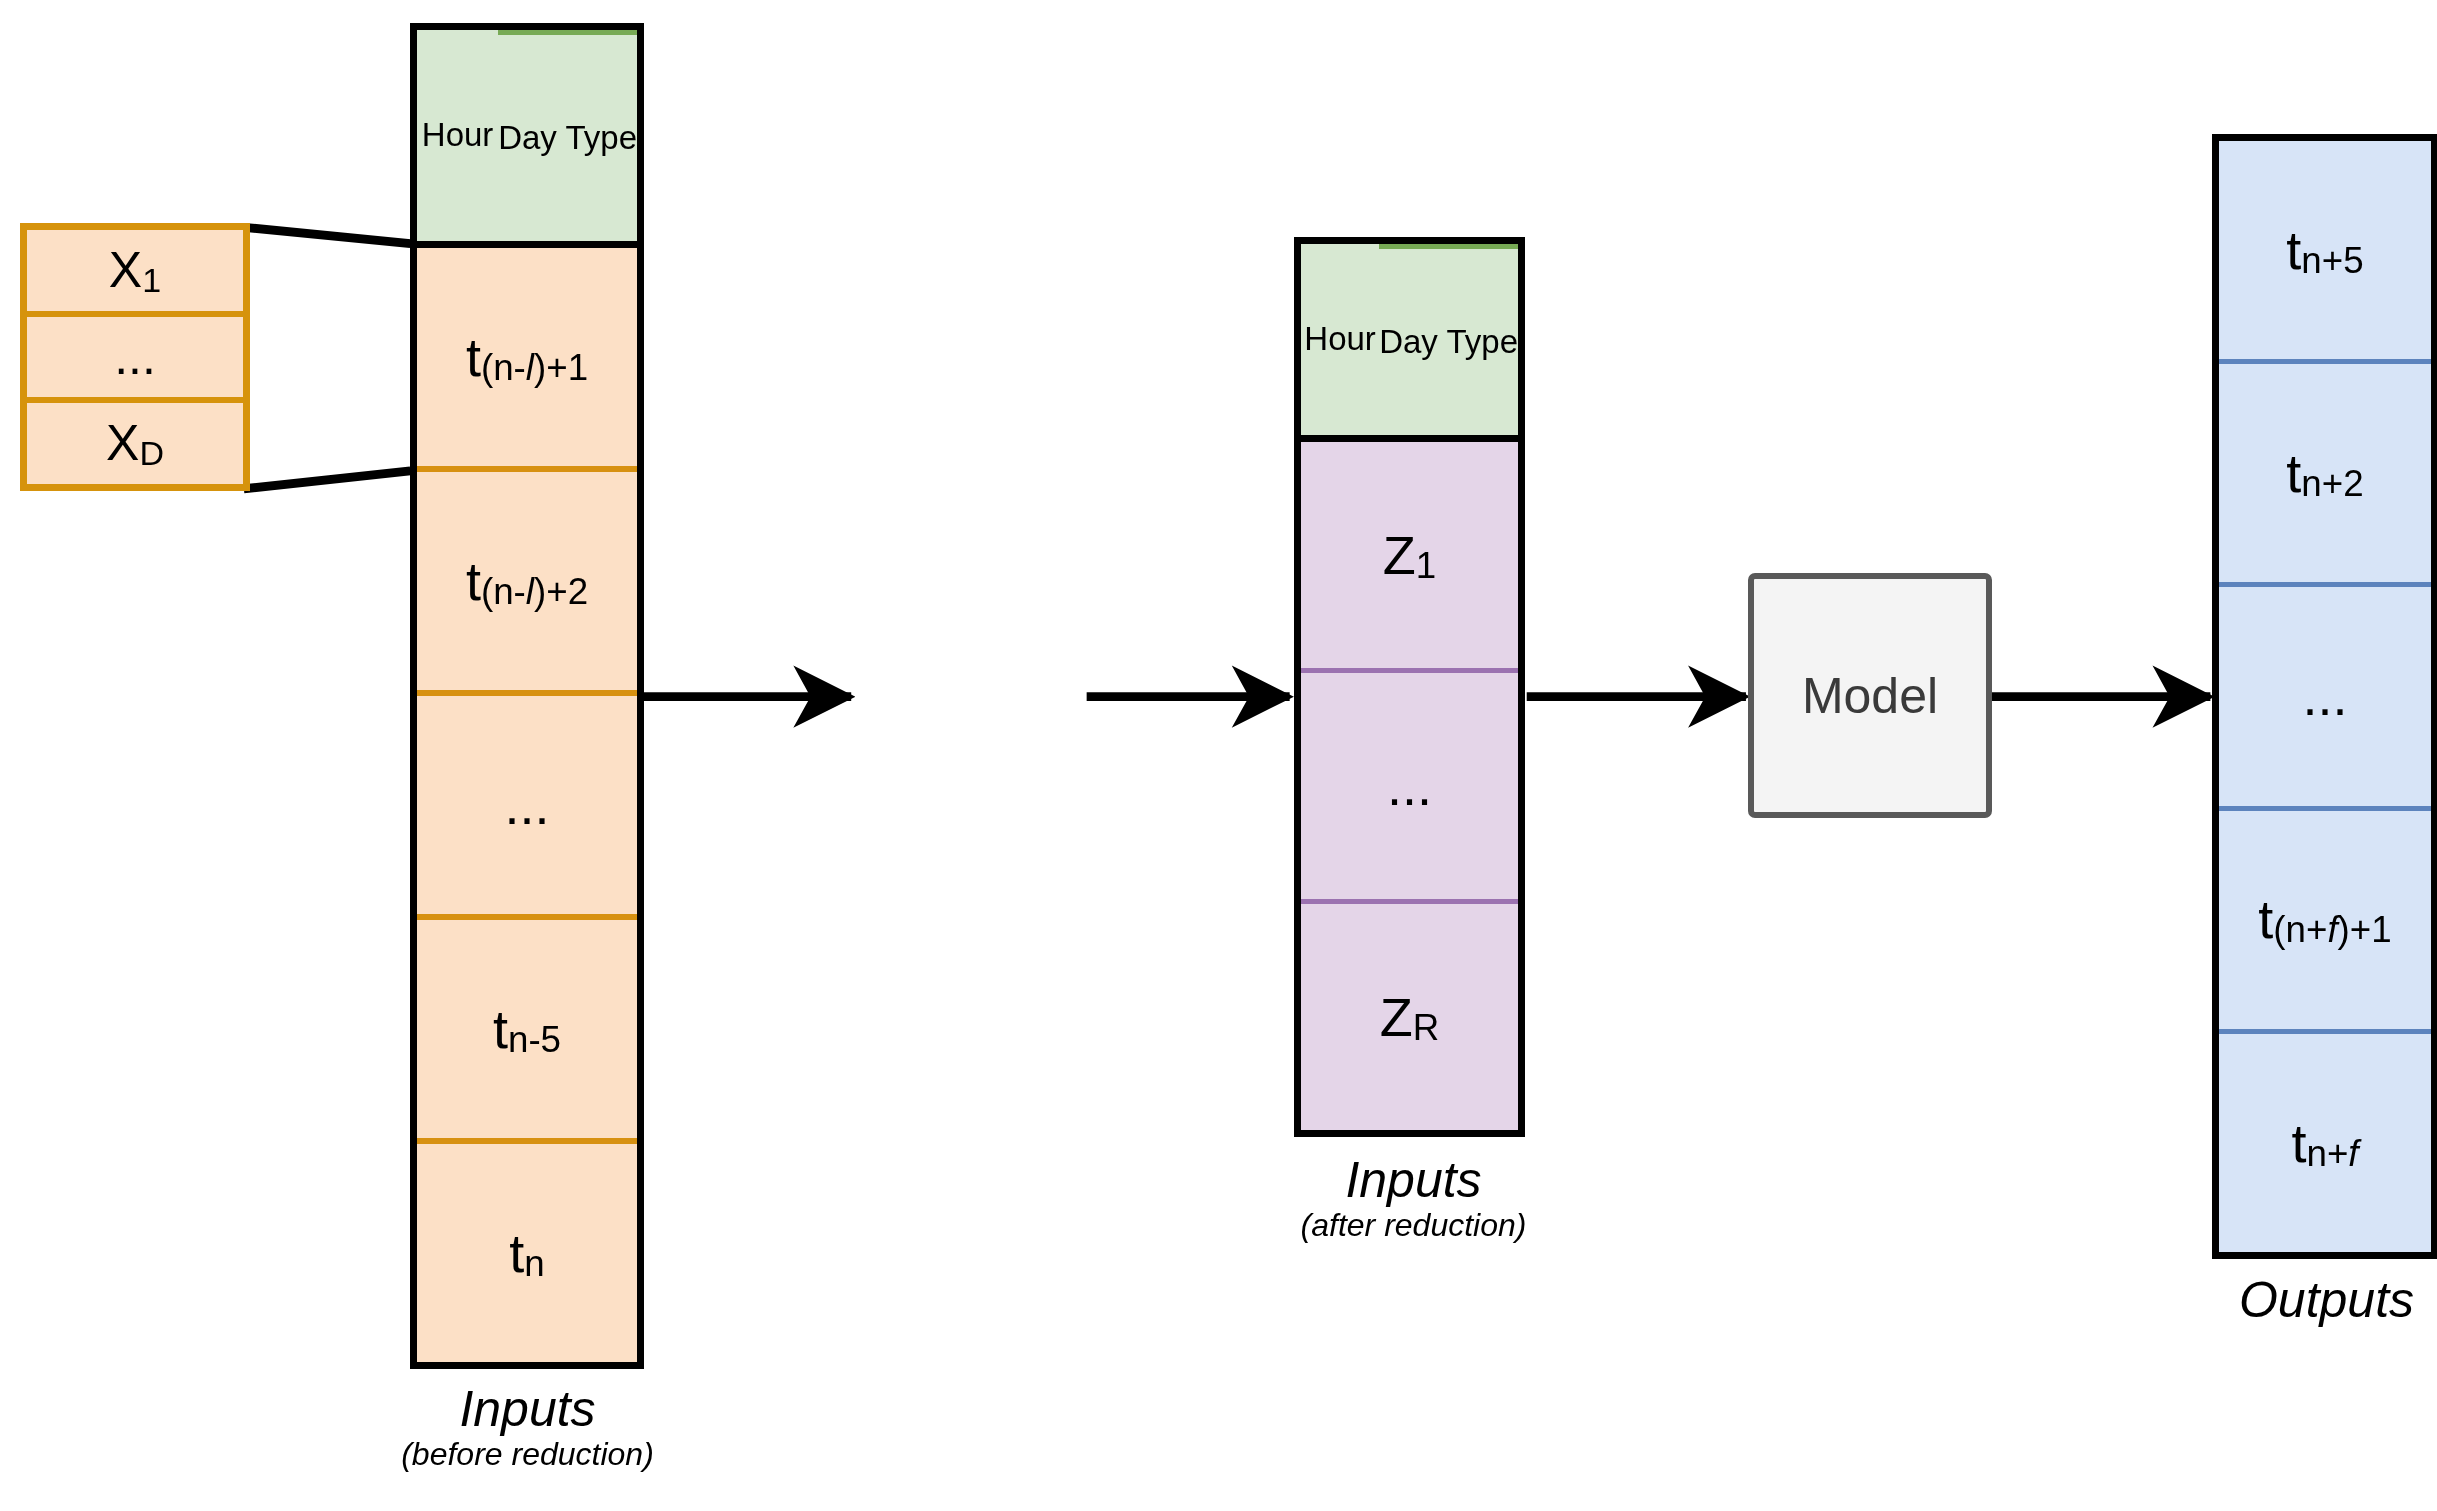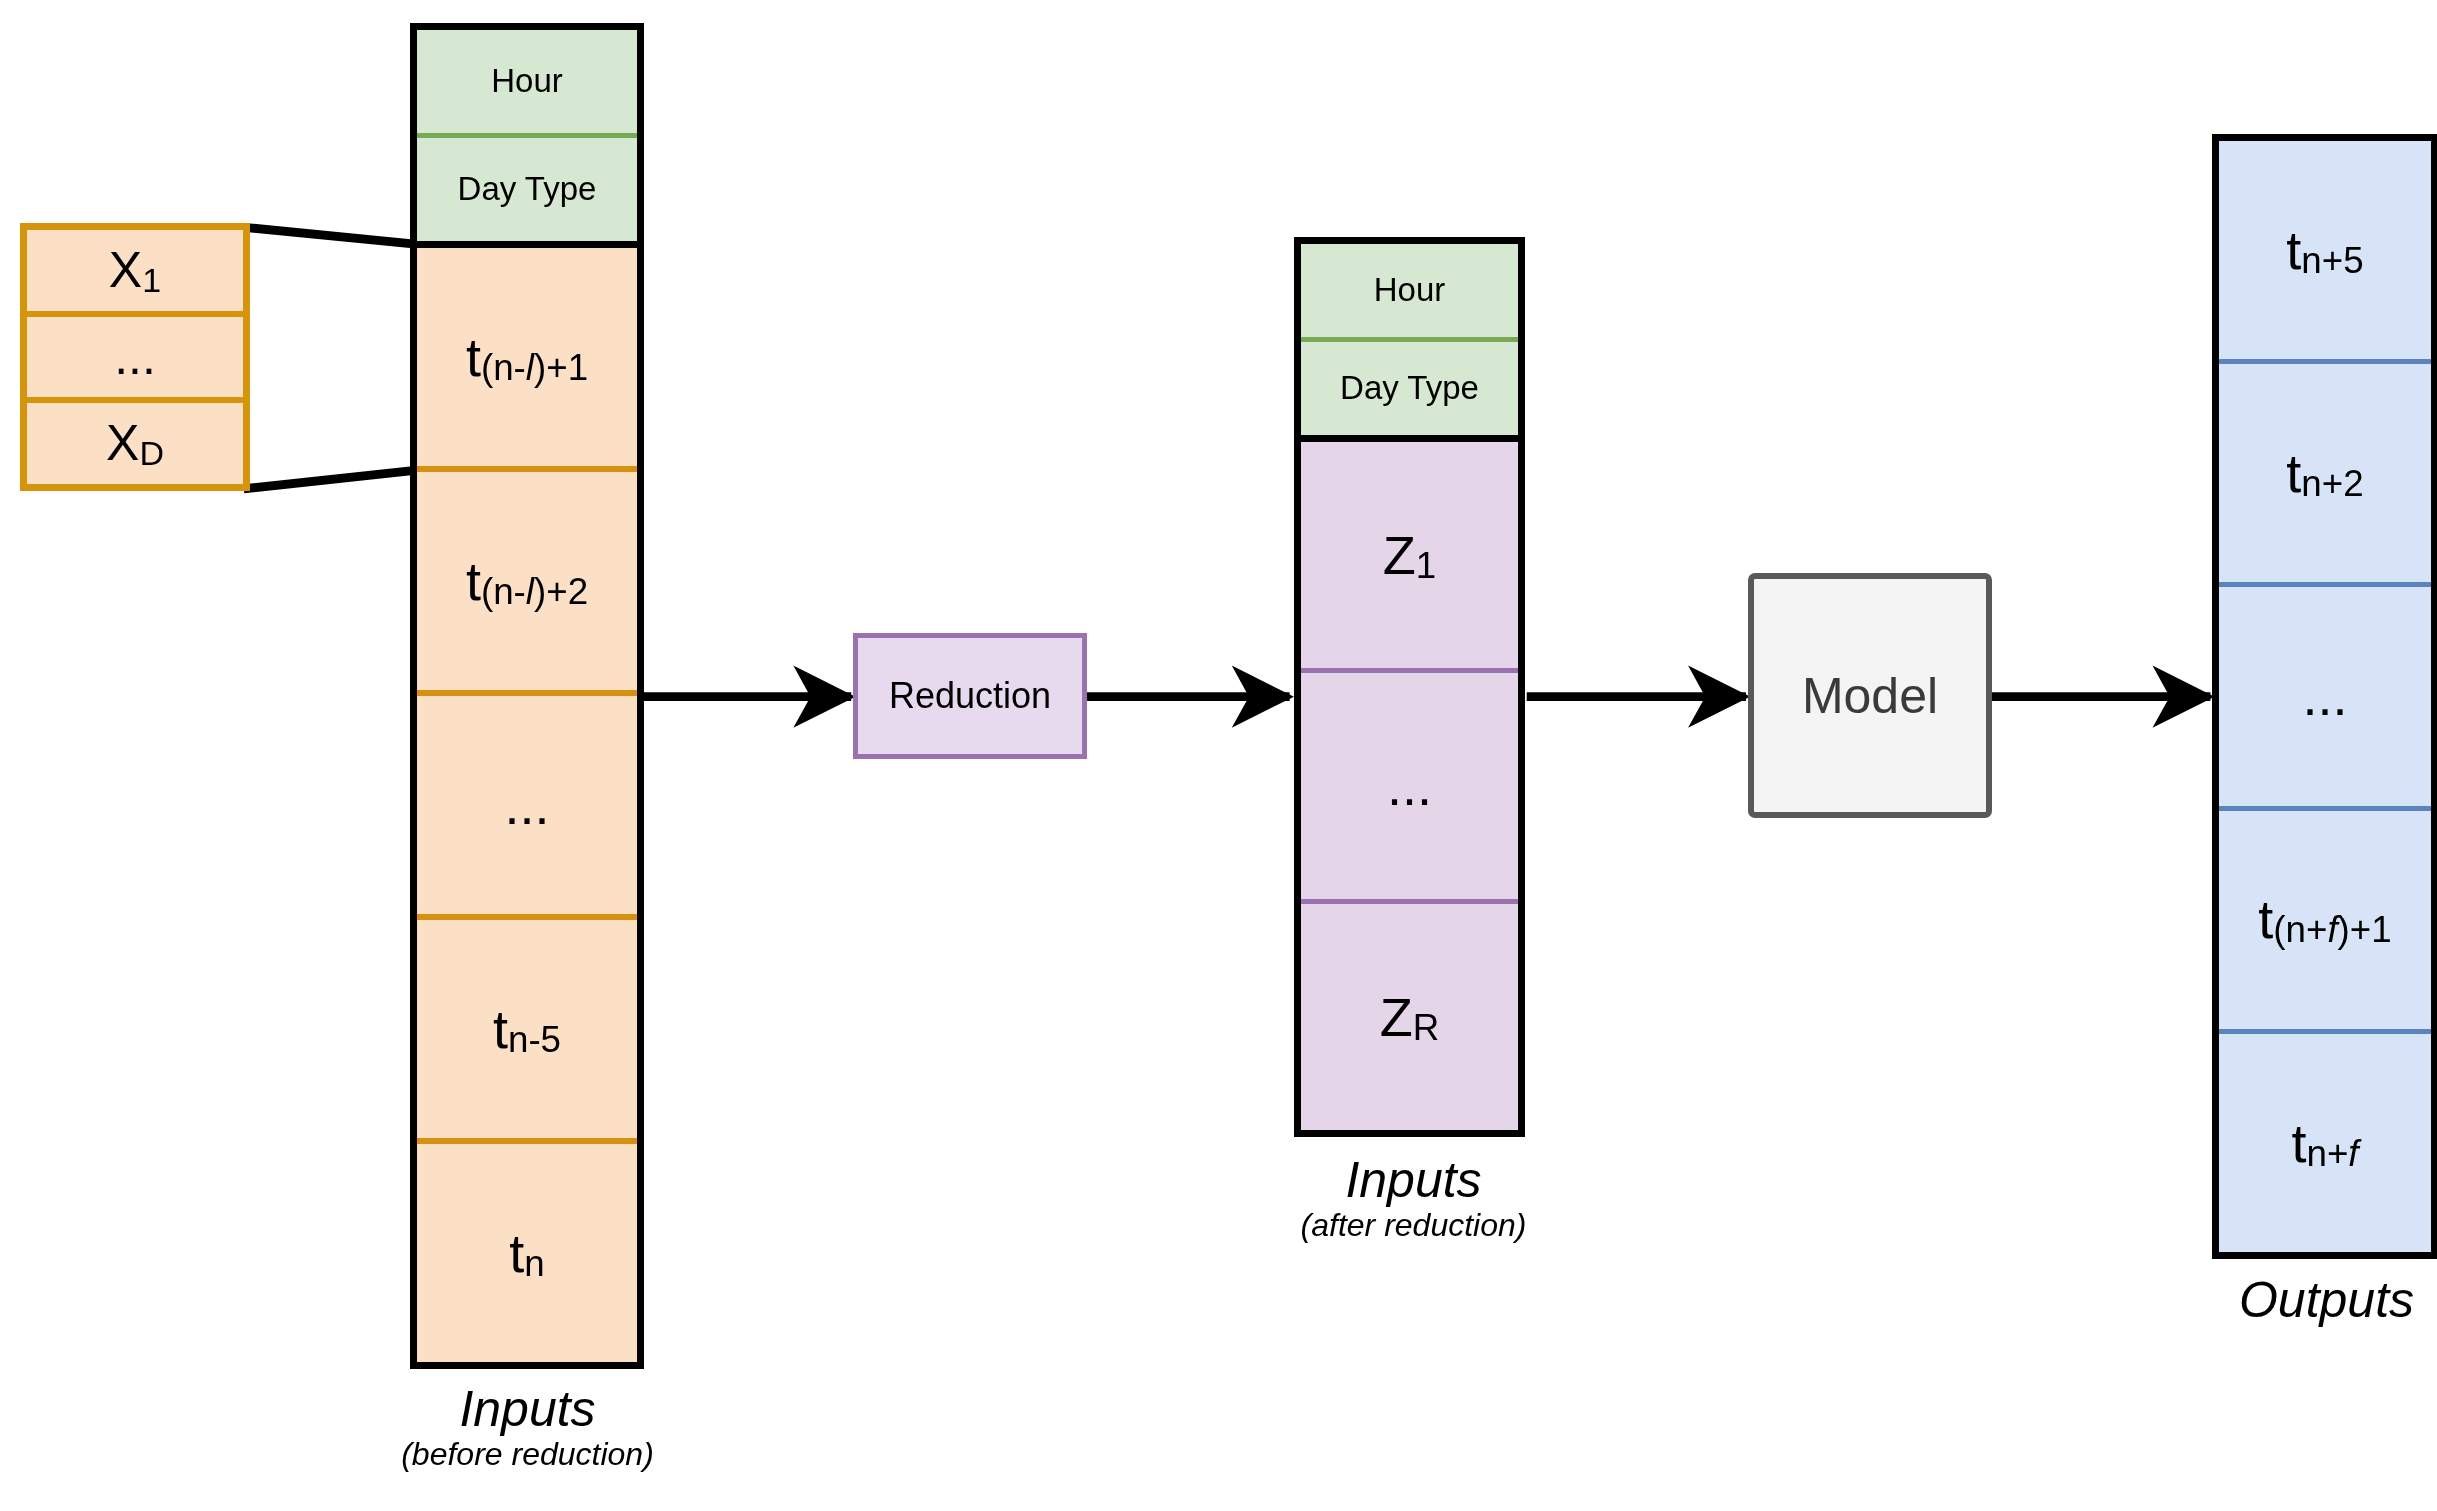--- a/index.html
+++ b/index.html
@@ -43,21 +43,21 @@
   .cell-green {
     background: #d7e8d2;
   }
   .cell-green + .cell-green {
     border-top: 5.7px solid #77aa55;
   }
   .green-block {
     box-sizing: border-box;
     border-bottom: 7.3px solid #000000;
     display: flex;
-    flex-direction: column;
+    flex-direction: row;
   }
 
   
   .cell-orange {
     background: #fce0c6;
   }
   .cell-orange + .cell-orange {
     border-top: 6.5px solid #d79111;
   }
 
@@ -224,23 +224,20 @@
       <span>t</span>
         <span class="sub">n</span>
     </div>
   </div>
 
   <div class="caption" style="left:369px; top:1381px; width:317px;">
     <span class="c-main">Inputs</span>
     <span class="c-sub">(before reduction)</span>
   </div>
 
-  <div class="proc" id="reduction-box" style="left:853px; top:633px; width:234px; height:126px;">
-    <span>Reduction</span>
-  </div>
 
   <div class="column" style="left:1294px; top:237px; width:231px; height:900px;">
 
     <div class="green-block" style="height:198px;">
       <div class="cell cell-green t-small" style="flex:1 1 0;">
         <span>Hour</span>
       </div>
       <div class="cell cell-green t-small" style="flex:1 1 0;">
         <span>Day Type</span>
       </div>

